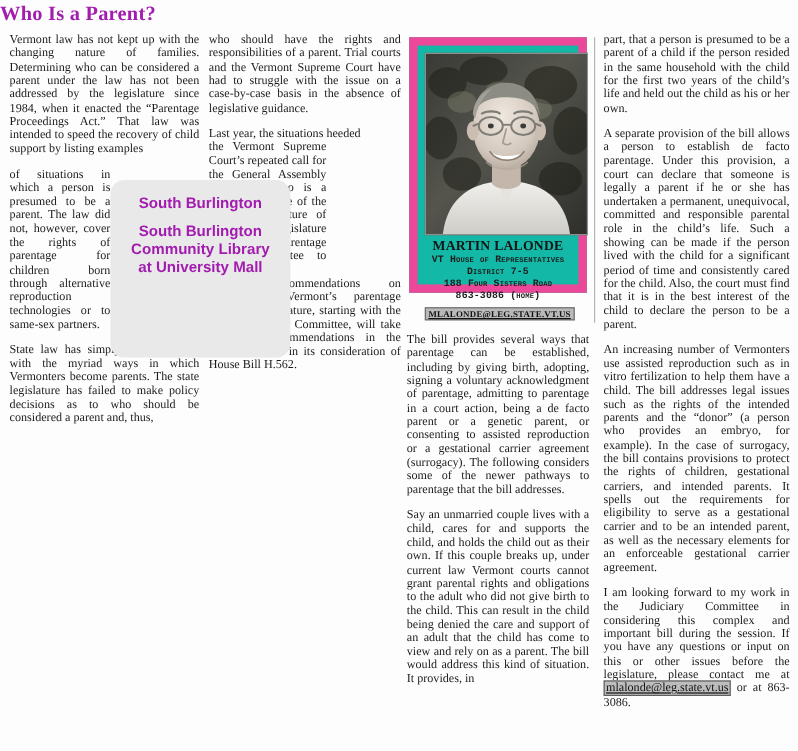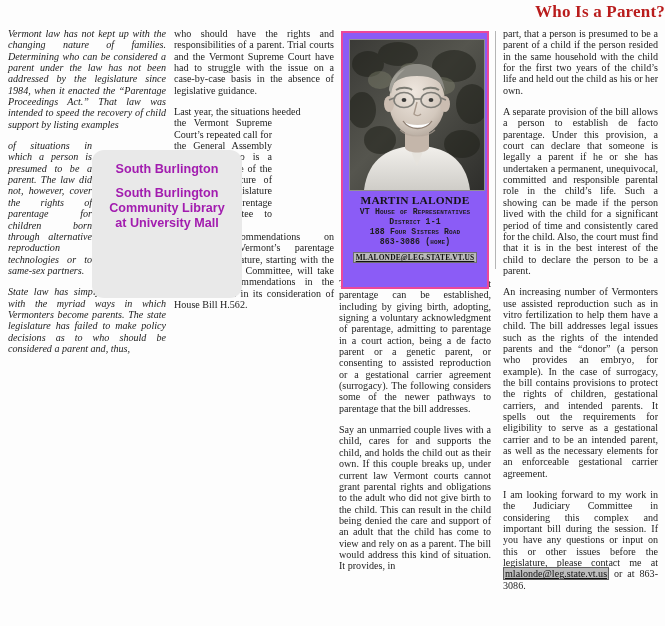--- a/index.html
+++ b/index.html
@@ -20,42 +20,42 @@
     height: 626px;
     background: #fdfdfd;
   }
 
   
   .headline {
     position: absolute;
     top: 2px;
     left: 0;
     width: 665px;
-    text-align: right;
+    text-align: left;
     font-family: "Liberation Serif", serif;
     font-weight: bold;
     font-size: 17px;
     letter-spacing: 0.2px;
-    color: #b91c1c;
+    color: #a21caf;
   }
 
   
   .col {
     position: absolute;
     top: 28px;
     font-size: 10.1px;
     line-height: 11.35px;
     text-align: justify;
     text-justify: inter-word;
     hyphens: manual;
     color: #1b1b1b;
   }
   .col p { margin: 0 0 10px 0; }
 
-  .col-1 { left: 8px;   width: 158px; font-style: italic; }
+  .col-1 { left: 8px;   width: 158px; }
   .col-2 { left: 174px; width: 160px; }
   .col-3 { left: 339px; width: 152px; top: 278px; }
   .col-4 { left: 503px; width: 155px; }
 
   
   .callout {
     position: absolute;
     left: 92px;
     top: 150px;
     width: 150px;
@@ -91,23 +91,23 @@
     margin-left: 62px;
   }
   .c2-rest { width: 160px; }
 
   
   .biobox {
     position: absolute;
     left: 341px;
     top: 31px;
     width: 148px;
-    height: 258px;
-    background: #8b5cf6;
-    border: 2px solid #ec4899;
+    height: 213px;
+    background: #14b8a6;
+    border: 7px solid #ec4899;
     box-sizing: border-box;
     padding: 6px 6px 4px 6px;
     text-align: center;
     z-index: 4;
   }
   .photo {
     width: 136px;
     height: 152px;
     margin: 0 auto;
     border: 1px solid #8f8f8f;
@@ -266,21 +266,21 @@
         <path d="M67 62 L64 74 C66 76 69 76 71 74" stroke="#a8998c" stroke-width="1.4" fill="none"></path>
 
         <path d="M54 82 C60 90 75 90 81 82 C75 86 60 86 54 82 Z" fill="#ffffff"></path>
         <path d="M53 81 C60 91 75 91 82 81" stroke="#8d7e72" stroke-width="1.3" fill="none"></path>
 
         <path d="M50 90 C58 98 77 98 85 90" stroke="#b4a79b" stroke-width="1.2" fill="none" opacity="0.7"></path>
       </svg>
     </div>
     <div class="bio-name">MARTIN LALONDE</div>
     <div class="bio-line smallcaps">VT House of Representatives</div>
-    <div class="bio-line smallcaps">District 1-1</div>
+    <div class="bio-line smallcaps">District 7-5</div>
     <div class="bio-line smallcaps">188 Four Sisters Road</div>
     <div class="bio-line smallcaps">863-3086 (home)</div>
     <div class="bio-email">MLALONDE@LEG.STATE.VT.US</div>
   </div>
 
   <div class="vrule"></div>
 
   <div class="col col-3">
     <p>The bill provides several ways that parentage can be established, including by giving birth, adopting, signing a voluntary acknowledgment of parentage, admitting to parentage in a court action, being a de facto parent or a genetic parent, or consenting to assisted reproduction or a gestational carrier agreement (surrogacy). The following considers some of the newer pathways to parentage that the bill addresses.</p>
     <p>Say an unmarried couple lives with a child, cares for and supports the child, and holds the child out as their own. If this couple breaks up, under current law Vermont courts cannot grant parental rights and obligations to the adult who did not give birth to the child. This can result in the child being denied the care and support of an adult that the child has come to view and rely on as a parent. The bill would address this kind of situation. It provides, in</p>

